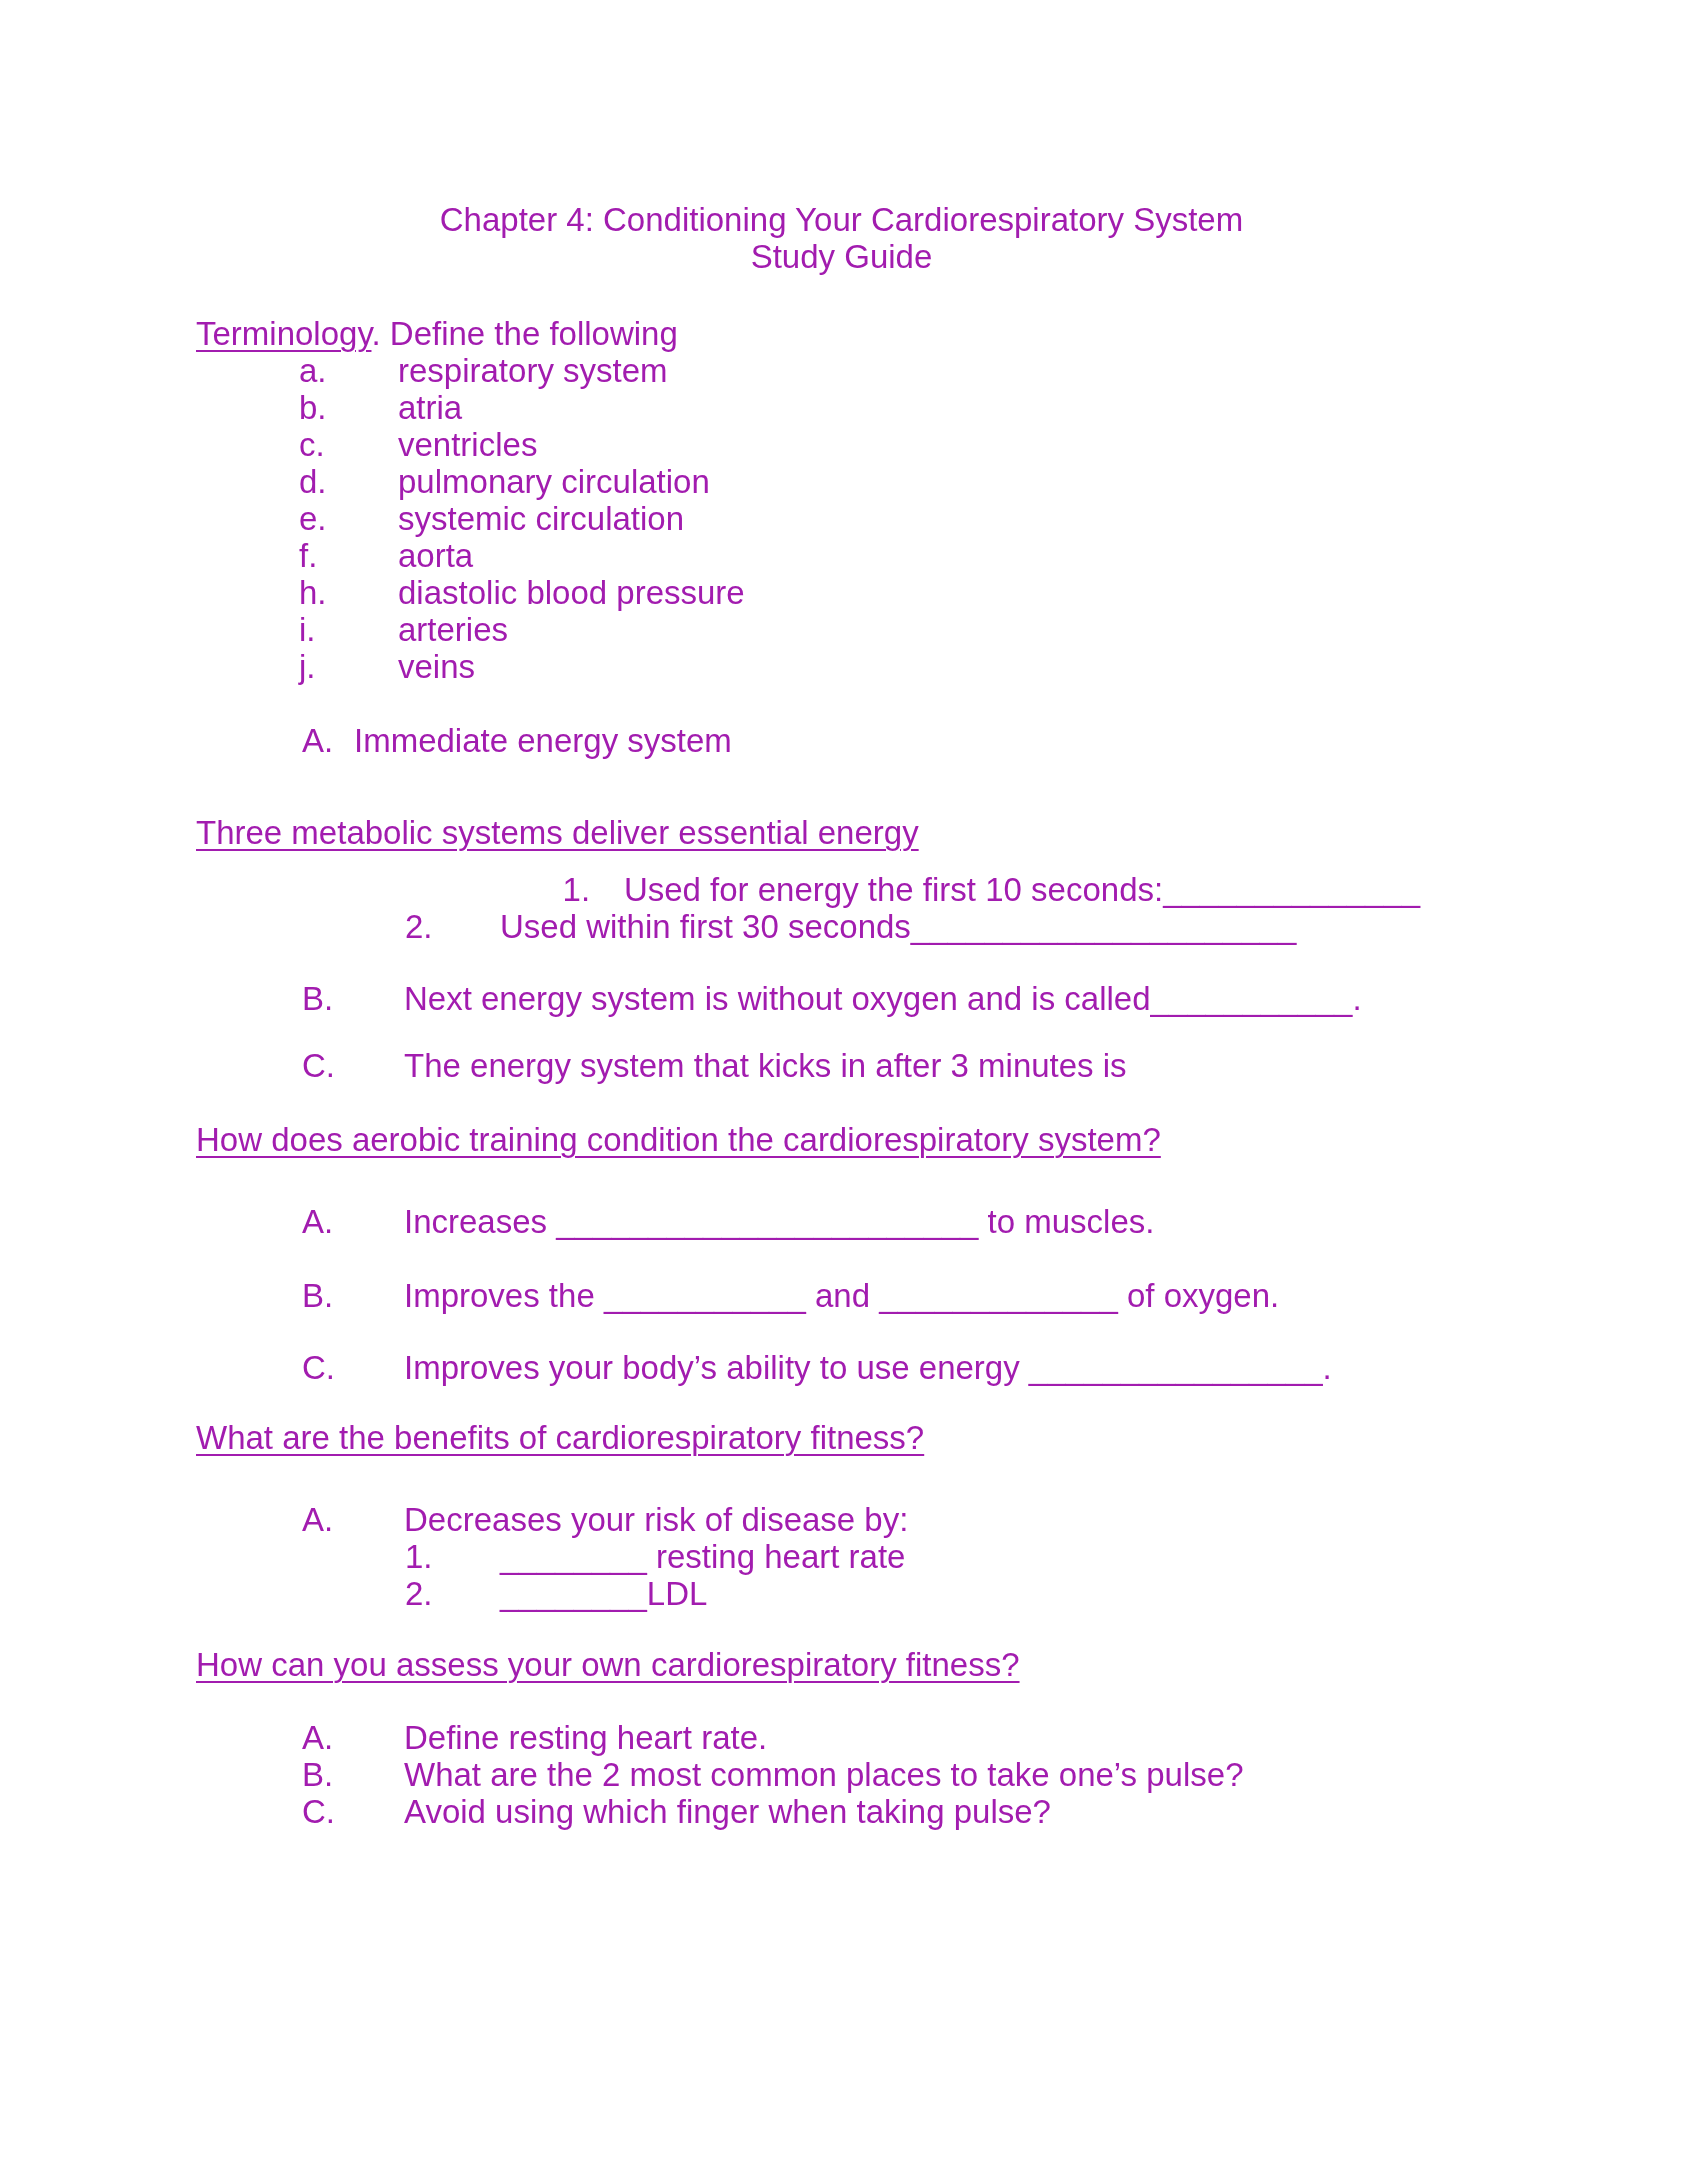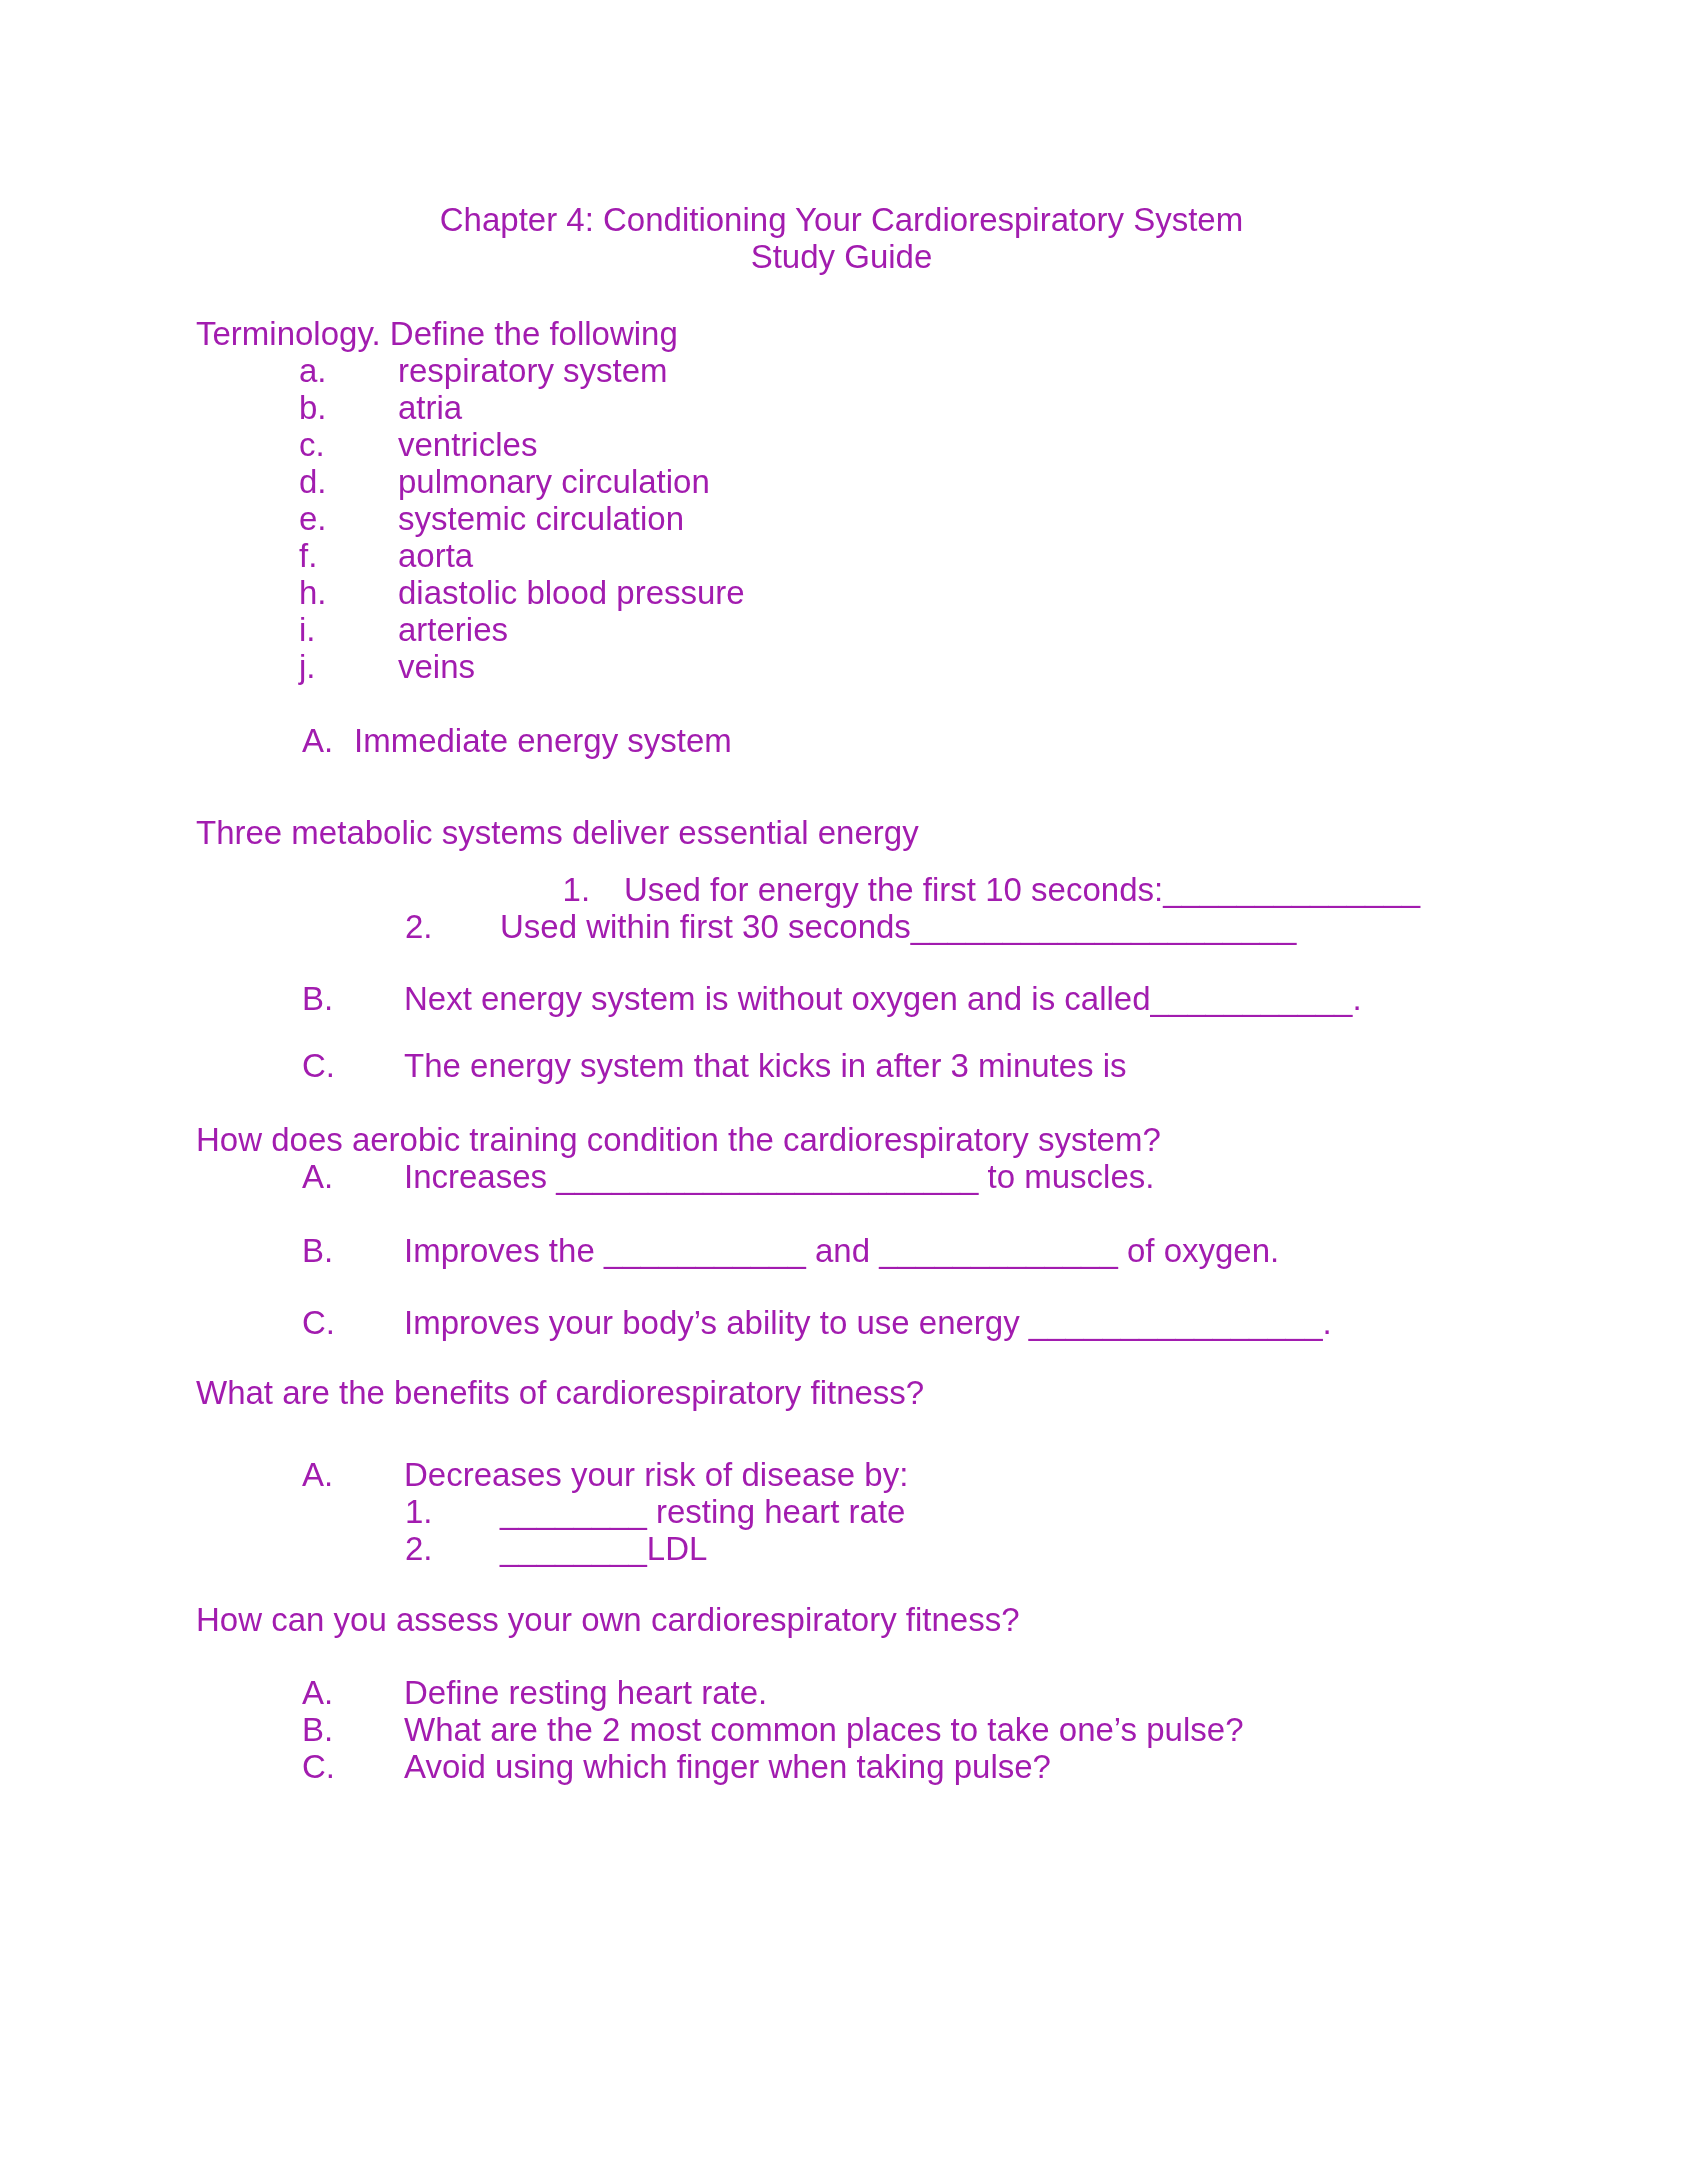--- a/index.html
+++ b/index.html
@@ -23,20 +23,21 @@
   .title-block {
     width: 100%;
     text-align: center;
   }
   .row {
     padding-left: 196px;
     padding-right: 139px;
     white-space: nowrap;
   }
   .u {
+    text-decoration: underline;
     text-decoration-thickness: 2px;
     text-underline-offset: 5px;
     text-align: center;
   }
   .heading {
     font-size: 33px;
   }
   
   .li-letter {
     display: inline-block;
@@ -66,21 +67,21 @@
     display: inline-block;
     margin-left: 208px;
   }
   .mt-terminology { margin-top: 40px; }
   .mt-h2   { margin-top: 55px; }
   .mt-secA { margin-top: 37px; }
   .mt-sub  { margin-top: 20px; text-align: center; }
   .mt-secB { margin-top: 35px; }
   .mt-secC { margin-top: 30px; }
   .mt-h3   { margin-top: 37px; }
-  .mt-rowA3 { }
+  .mt-rowA3 { margin-top: 45px; }
   .mt-rowB3 { margin-top: 37px; }
   .mt-rowC3 { margin-top: 35px; }
   .mt-h4   { margin-top: 33px; }
   .mt-rowA4 { margin-top: 45px; }
   .mt-h5   { margin-top: 34px; }
   .mt-rowA5 { margin-top: 36px; }
 </style>
 </head>
 <body>
 

